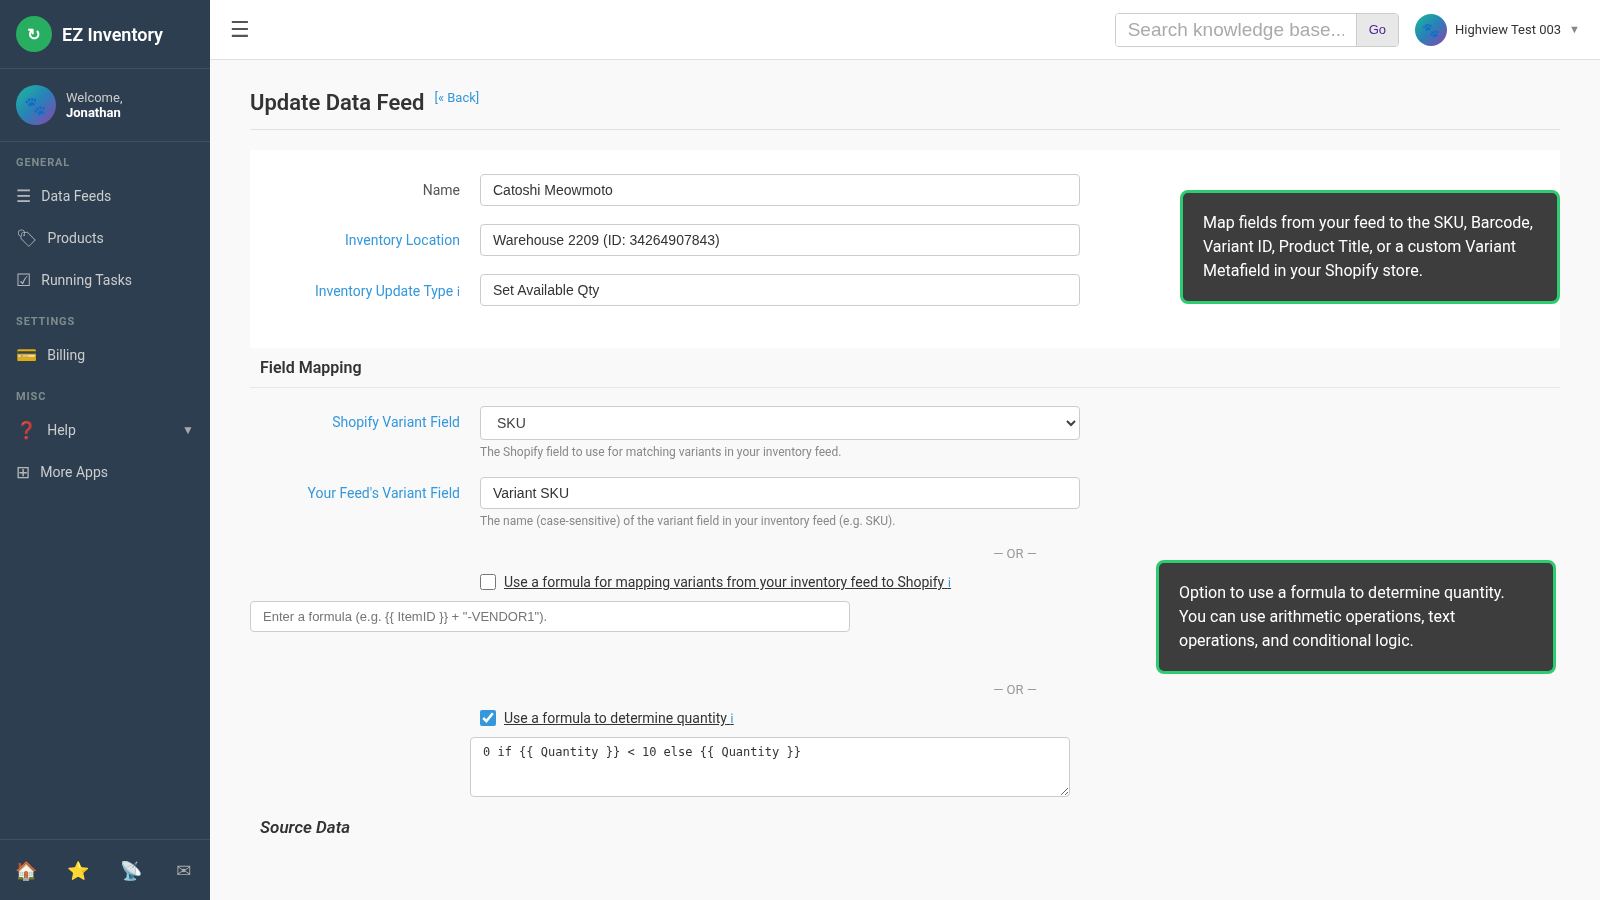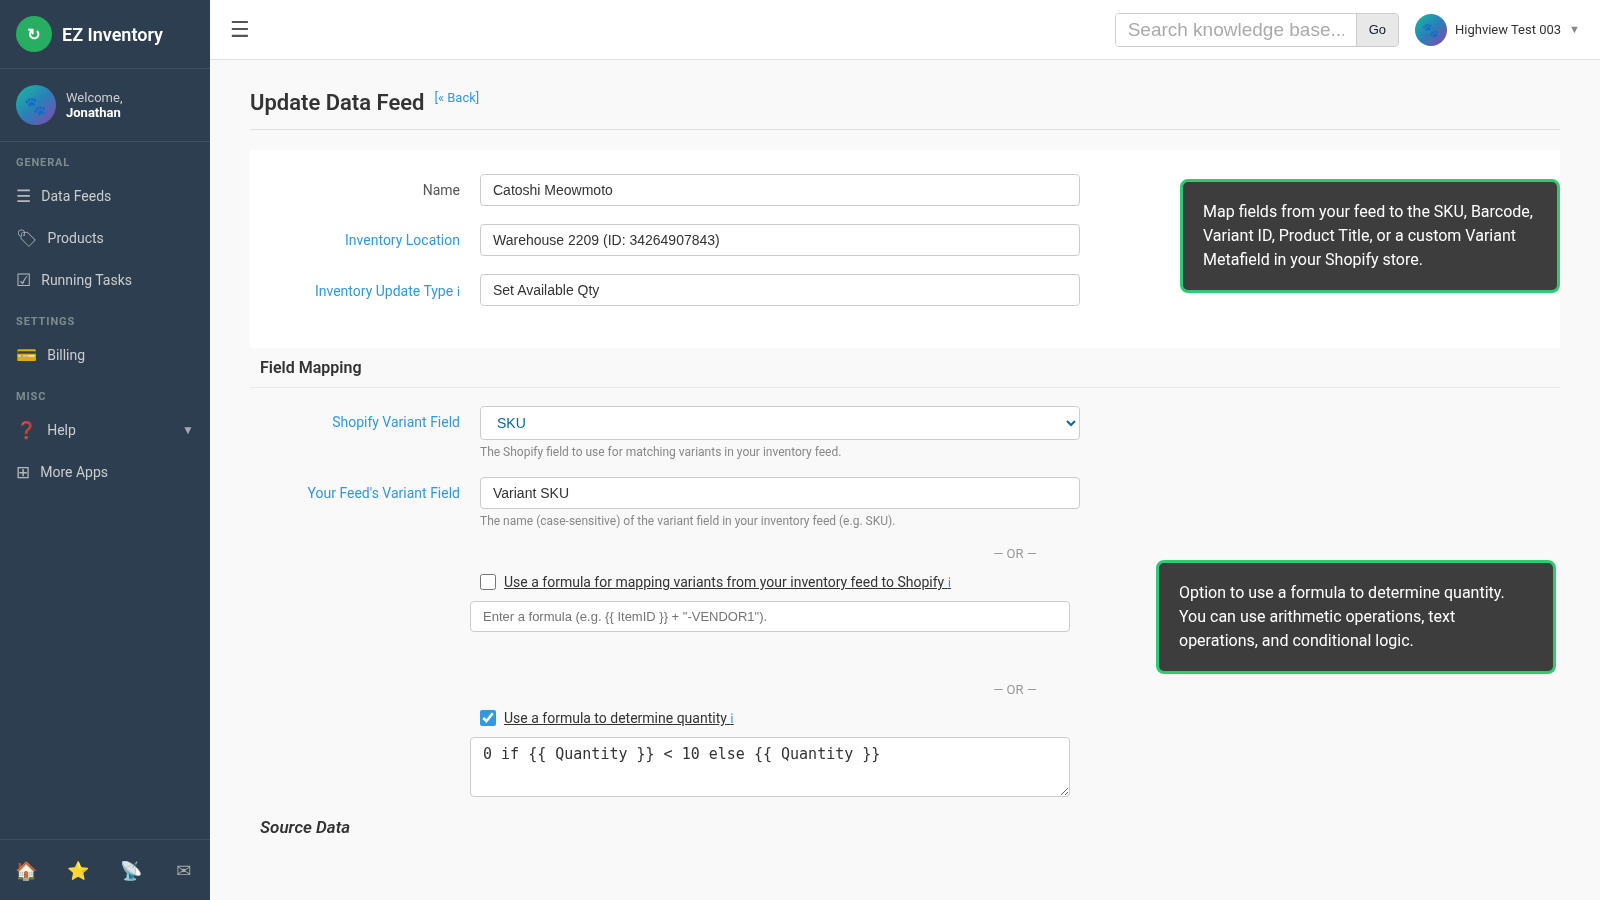--- a/index.html
+++ b/index.html
@@ -103,21 +103,21 @@
       border: 1px solid #ccc; border-radius: 4px;
       overflow: hidden; height: 34px;
     }
     .search-bar input {
       border: none; outline: none; padding: 0 12px; font-size: 19px;
       width: 240px; height: 100%; color: #555;
     }
     .search-bar input::placeholder { color: #aaa; }
     .search-bar button {
       background: #e8e8e8; border: none; border-left: 1px solid #ccc;
-      padding: 0 12px; font-size: 13px; cursor: pointer; height: 100%; color: #0f172a;
+      padding: 0 12px; font-size: 13px; cursor: pointer; height: 100%; color: #4c1d95;
     }
     .user-badge {
       display: flex; align-items: center; gap: 8px;
       font-size: 13px; color: #333; cursor: pointer;
     }
     .user-badge-avatar {
       width: 32px; height: 32px; border-radius: 50%;
       background: linear-gradient(135deg, #1abc9c, #2980b9, #8e44ad);
       display: flex; align-items: center; justify-content: center;
       font-size: 14px;
@@ -165,21 +165,21 @@
       color: #333;
       background: #fff;
       outline: none;
     }
     .form-select {
       width: 100%;
       border: 1px solid #ccc;
       border-radius: 4px;
       padding: 7px 12px;
       font-size: 14px;
-      color: #0369a1;
+      color: #404040;
       background: #fff;
       outline: none;
       appearance: auto;
     }
     .form-hint {
       font-size: 12px; color: #888; margin-top: 5px;
     }
 
     .section-divider {
       font-size: 16px; font-weight: 600; color: #333;
@@ -204,39 +204,38 @@
     }
     .checkbox-row label {
       font-size: 14px; color: #333; cursor: pointer; text-decoration: underline;
     }
     .info-icon {
       color: #3498db; font-size: 13px; cursor: help;
     }
 
     .formula-input {
       width: calc(100% - 220px);
-      margin-left: 220px;
       border: 1px solid #ccc;
       border-radius: 4px;
       padding: 7px 12px;
       font-size: 13px;
       color: #999;
       background: #fff;
       outline: none;
       display: block;
       max-width: 600px;
     }
 
     .formula-value-input {
       width: calc(100% - 220px);
       margin-left: 220px;
       border: 1px solid #ccc;
       border-radius: 4px;
       padding: 7px 12px;
-      font-size: 15px;
+      font-size: 12px;
       color: #333;
       background: #fff;
       outline: none;
       display: block;
       max-width: 600px;
       height: 60px;
       resize: vertical;
       font-family: monospace;
     }
 
@@ -255,21 +254,21 @@
       color: #fff;
       border-radius: 8px;
       padding: 18px 20px;
       font-size: 16px;
       line-height: 1.5;
       border: 3px solid #2ecc71;
       z-index: 100;
       max-width: 380px;
     }
     #tooltip1 {
-      top: 119px;
+      top: 130px;
       right: 40px;
     }
     #tooltip2 {
       top: 500px;
       right: 44px;
       max-width: 400px;
     }
   </style>
 </head>
 <body>

